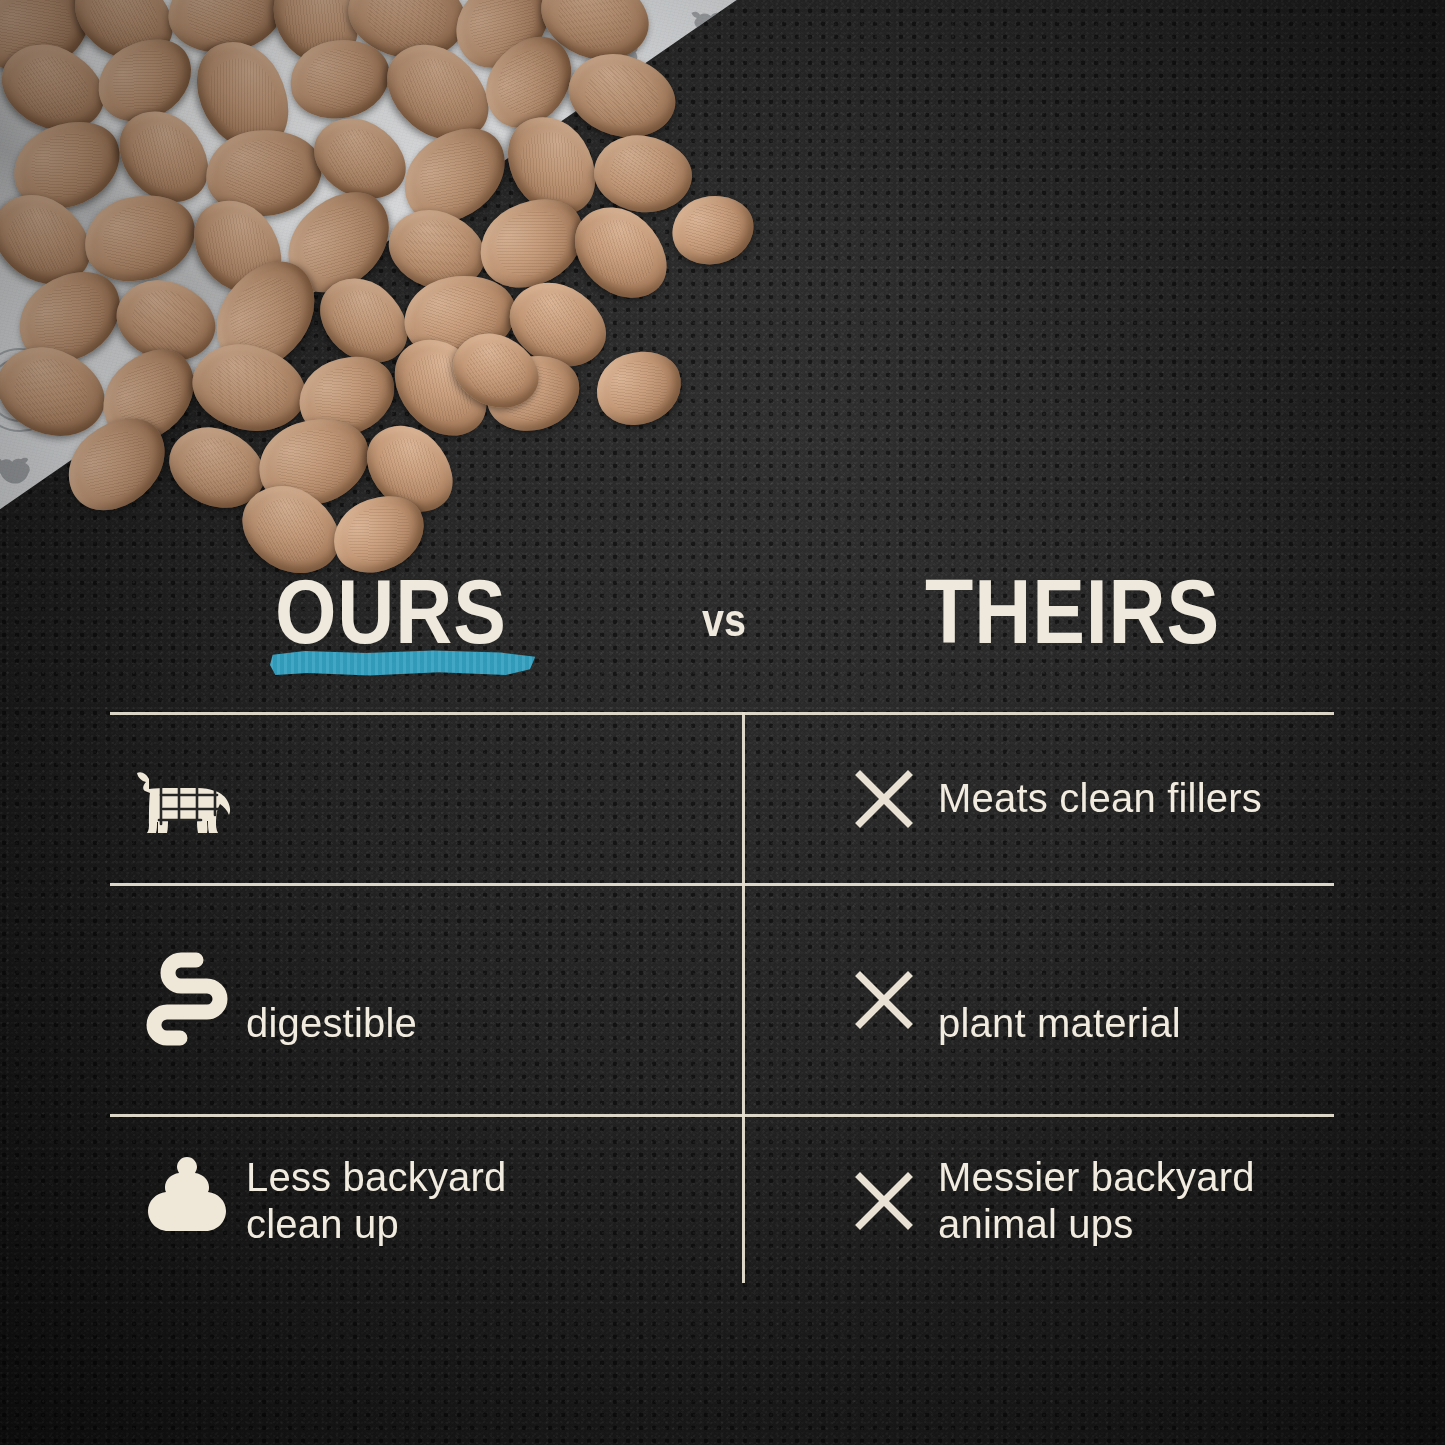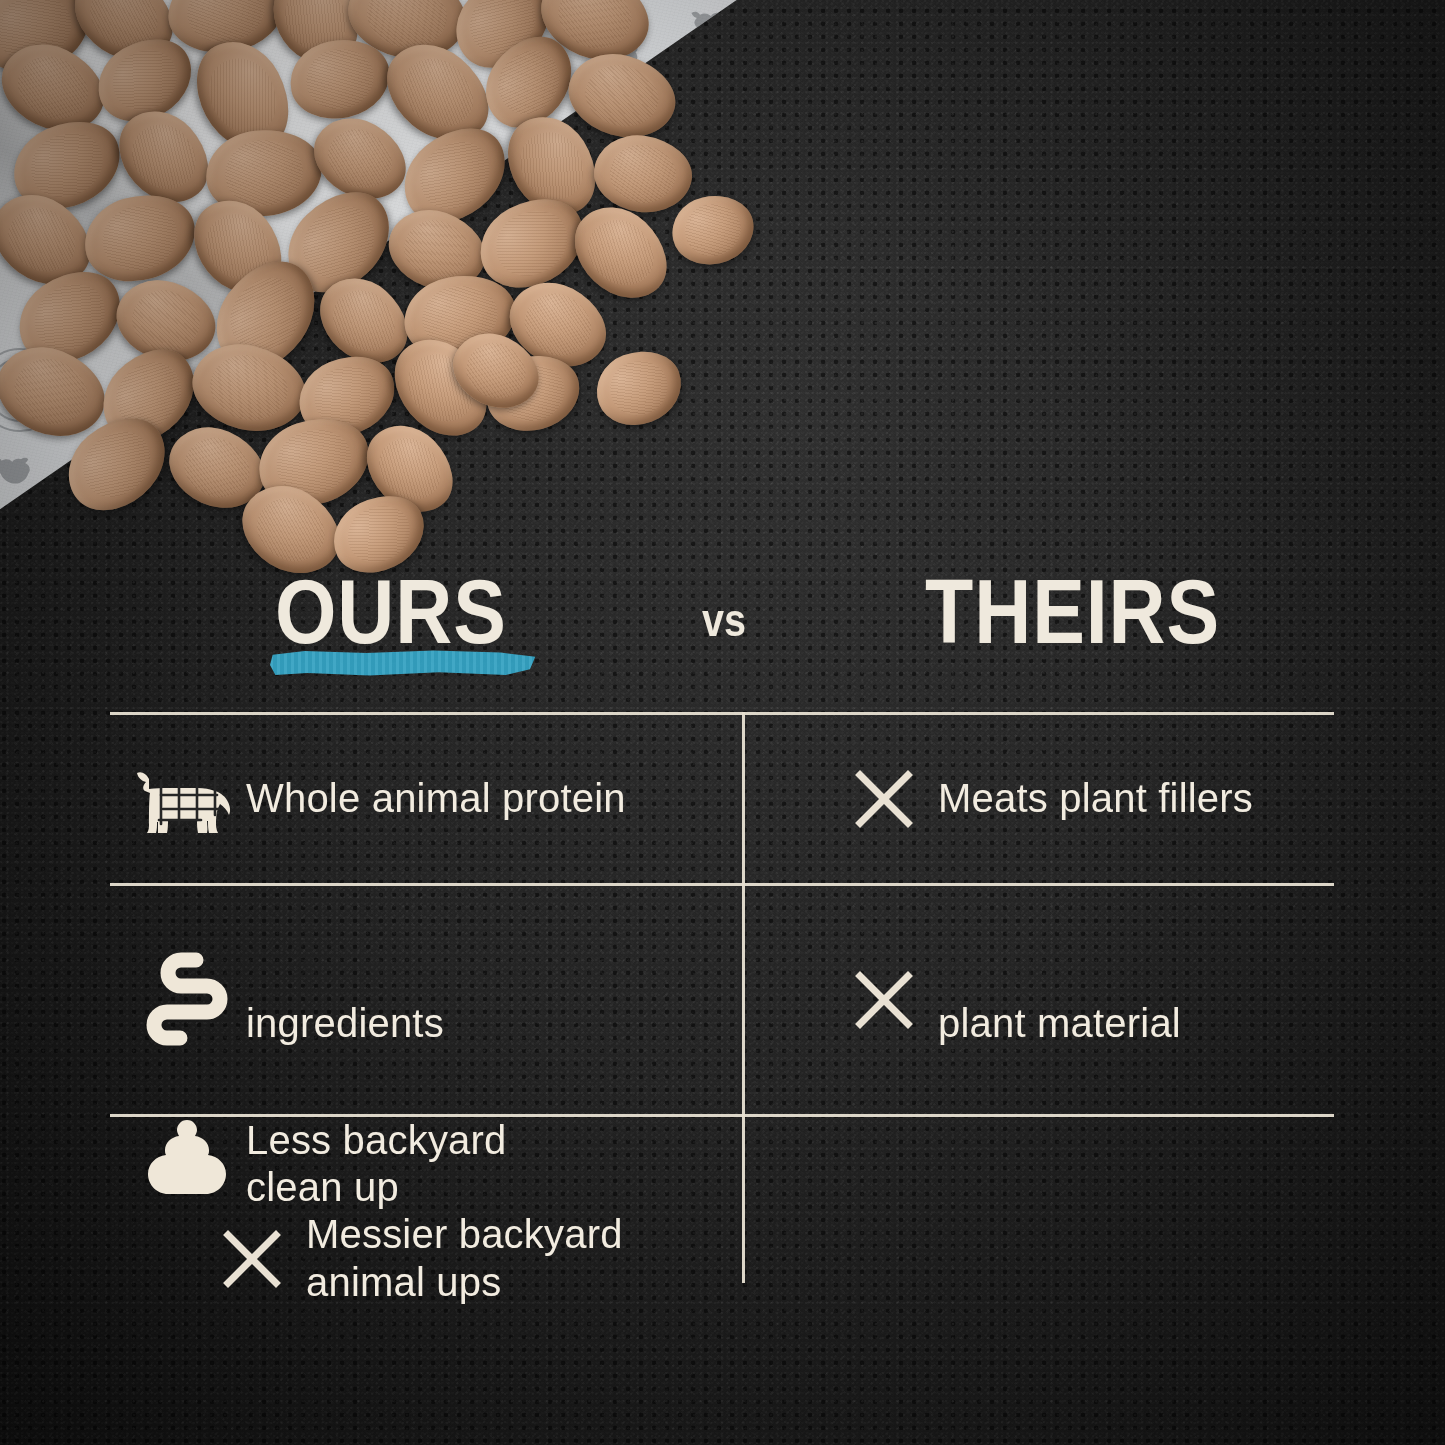--- a/index.html
+++ b/index.html
@@ -114,21 +114,21 @@
   .hline{height:3px;background:#e7e0d2;opacity:.95;}
   .vdiv{
     position:absolute;left:632px;top:0;bottom:2px;width:3px;background:#e7e0d2;opacity:.95;
   }
   .row{display:flex;}
   .cell{display:flex;align-items:center;}
   .cell.left{width:632px;padding-left:18px;box-sizing:border-box;}
   .cell.right{width:592px;padding-left:96px;box-sizing:border-box;}
   .r1{height:168px;}
   .r2{height:228px;}
-  .r3{height:168px;flex-direction:column;}
+  .r3{height:168px;}
 
   .ico{width:118px;flex:0 0 118px;display:flex;align-items:center;justify-content:center;}
   .xico{width:92px;flex:0 0 92px;display:flex;align-items:center;justify-content:center;}
   .txt{
     color:#f2ece0;font-size:40px;line-height:1.18;font-weight:400;
     font-family:"Liberation Sans",sans-serif;letter-spacing:.2px;
   }
   .txt.right{padding-left:8px;}
 </style>
 </head>
@@ -314,45 +314,44 @@
                 <path d="M26 23v44"></path>
                 <path d="M44 20v47"></path>
                 <path d="M62 20v43"></path>
                 <path d="M80 21v37"></path>
                 <path d="M26 38h56"></path>
                 <path d="M28 52h56"></path>
                 <path d="M24 63h42"></path>
               </g>
             </svg>
           </div>
-          <div class="txt">Whole animal protein</div>
         </div>
         <div class="cell right">
           <div class="xico">
             <svg width="62" height="62" viewBox="0 0 62 62">
               <g stroke="#e9e1d3" stroke-width="7" stroke-linecap="square">
                 <line x1="7" y1="7" x2="55" y2="55"></line>
                 <line x1="55" y1="7" x2="7" y2="55"></line>
               </g>
             </svg>
           </div>
-          <div class="txt right">Meats plant fillers</div>
+          <div class="txt right">Meats clean fillers</div>
         </div>
       </div>
 
       <div class="hline"></div>
 
       <div class="row r2">
         <div class="cell left">
           <div class="ico">
             <svg width="86" height="98" viewBox="0 0 86 98">
               <path fill="none" stroke="#efe7d8" stroke-width="15" stroke-linecap="round" stroke-linejoin="round" d="M52 9H37a13 13 0 0 0 0 26h26a13 13 0 0 1 0 26H23a13 13 0 0 0 0 26h13"></path>
             </svg>
           </div>
-          <div class="txt"><br><span>ingredients</span></div>
+          <div class="txt"><br><span>digestible</span></div>
         </div>
         <div class="cell right">
           <div class="xico">
             <svg width="62" height="62" viewBox="0 0 62 62">
               <g stroke="#e9e1d3" stroke-width="7" stroke-linecap="square">
                 <line x1="7" y1="7" x2="55" y2="55"></line>
                 <line x1="55" y1="7" x2="7" y2="55"></line>
               </g>
             </svg>
           </div>

